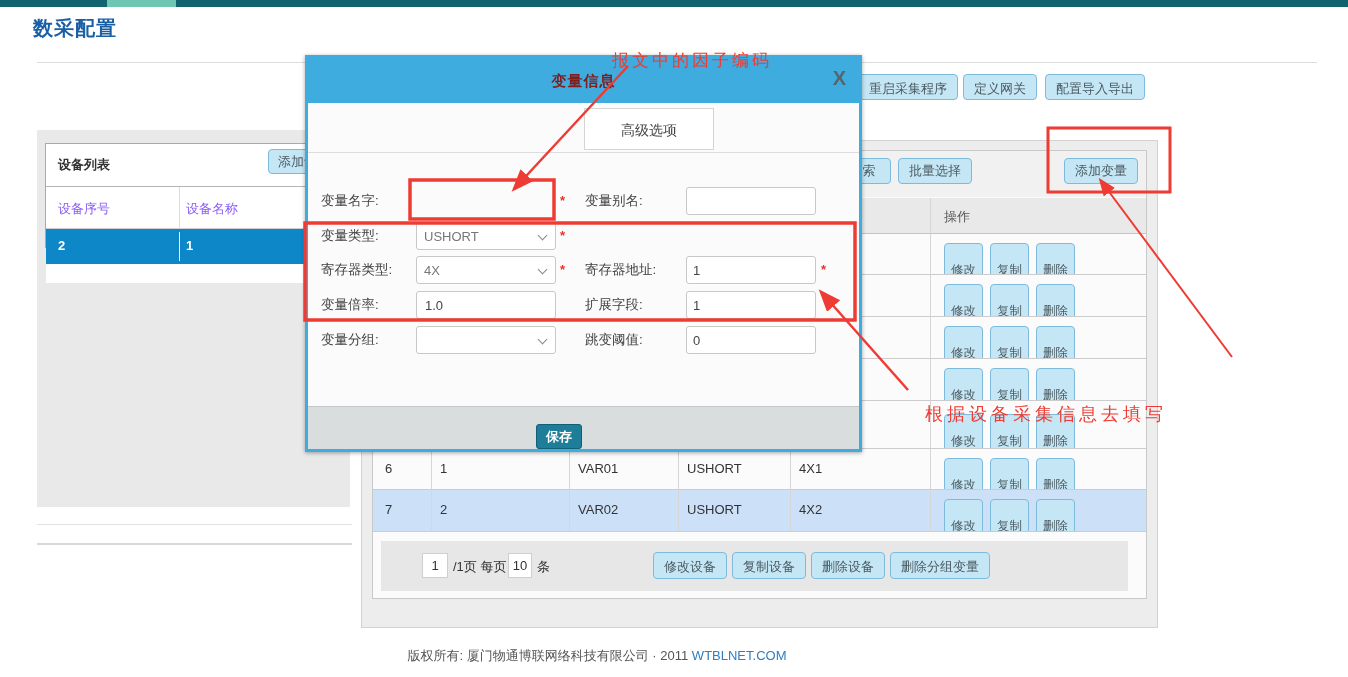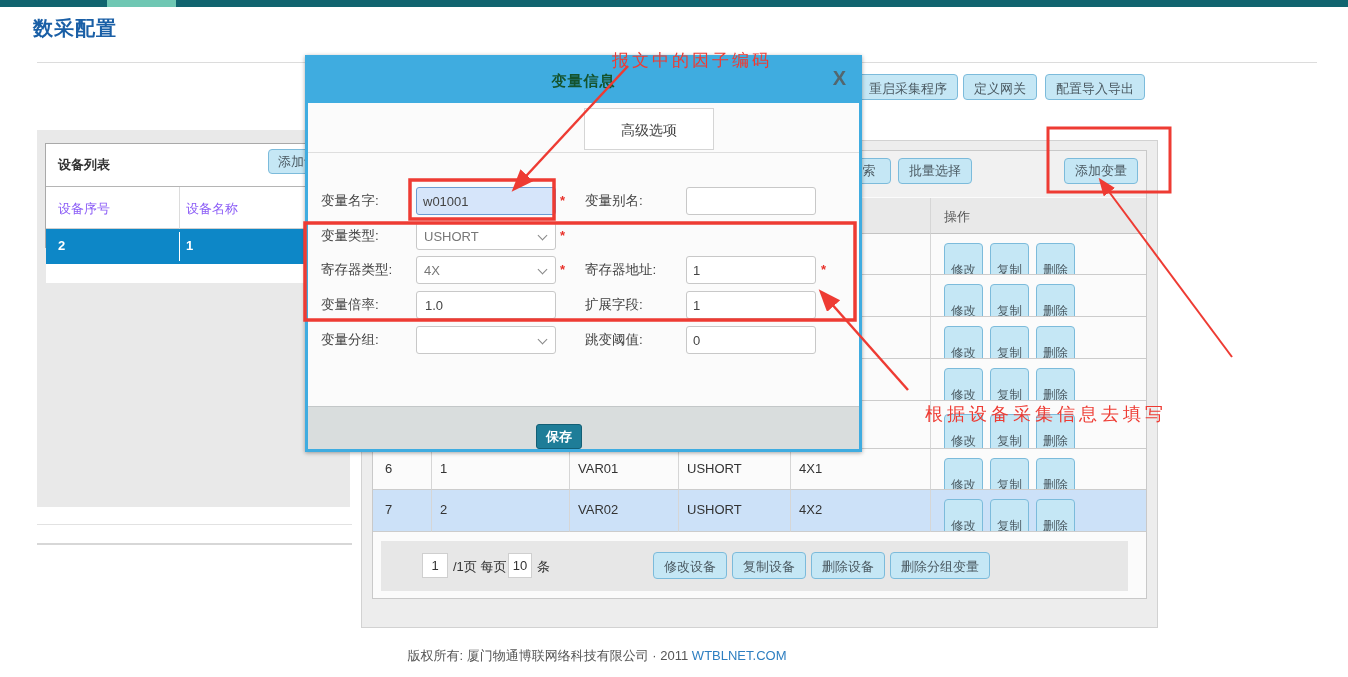--- a/index.html
+++ b/index.html
@@ -66,21 +66,21 @@
   #pg-btns { position:absolute; left:259px; top:11px;padding-left:13px; }
   #pg-btns .btn { margin-right:5px; height:27px; }
 
   #footer { left:0; top:647px; width:1194px; text-align:center; font-size:13px; color:#555; z-index:1; }
   #footer a { color:#2e7fc1; text-decoration:none; }
 
   
   #modal { left:305px; top:55px; width:557px; height:397px; border:3px solid #3face0; background:#fbfbfb;
            box-shadow:0 1px 4px rgba(0,0,0,.35); z-index:50; }
   #modal-header { left:0; top:0; width:551px; height:45px; background:#3face0; }
-  #modal-title { width:100%; text-align:center; top:14px; color:#14532d; font-weight:bold; font-size:15px; letter-spacing:1px; }
+  #modal-title { width:100%; text-align:center; top:14px; color:#7f1d1d; font-weight:bold; font-size:15px; letter-spacing:1px; }
   #modal-close { right:13px; top:9px; font-size:20px; font-weight:bold; color:#53666e; cursor:pointer; font-family:"Liberation Sans",sans-serif; }
   #tabs-line { left:0; top:94px; width:551px; height:1px; background:#dedede; }
   .tab { text-align:center; font-size:14px; color:#444; cursor:pointer; }
   #tab-general { left:144px; top:54px; width:132px; height:38px; background:#ededed; border:1px solid #d0d0d0; border-bottom:none; line-height:38px; }
   #tab-advanced { left:276px; top:50px; width:130px; height:42px; background:#fff; border:1px solid #d5d5d5; line-height:42px; }
 
   .f-label { position:absolute; font-size:13.5px; color:#444; }
   .f-input { position:absolute; height:28px; border:1px solid #c8c8c8; border-radius:3px; background:#fff;
              font-size:13px; color:#444; padding:0 6px; font-family:"Liberation Sans",sans-serif; }
   .f-select { position:absolute; height:28px; width:140px; border:1px solid #c8c8c8; border-radius:3px; background:#fff;
@@ -240,21 +240,20 @@
 
 <div id="modal" class="abs">
   <div id="modal-header" class="abs">
     <div id="modal-title" class="abs">变量信息</div>
     <div id="modal-close" class="abs">X</div>
   </div>
   <div id="tabs-line" class="abs"></div>
   <div id="tab-advanced" class="abs tab">高级选项</div>
 
   <span class="f-label" style="left:13px; top:134px;">变量名字:</span>
-  <input id="inp-name" class="f-input" style="left: 108px; top: 129px; width: 140px;" value="w01001">
   <span class="req" style="left:252px; top:135px;">*</span>
   <span class="f-label" style="left:277px; top:134px;">变量别名:</span>
   <input class="f-input" style="left: 378px; top: 129px; width: 130px;" value="">
 
   <span class="f-label" style="left:13px; top:169px;">变量类型:</span>
   <div class="f-select" style="left:108px; top:164px;">
     <span>USHORT</span>
     <span class="chev"></span>
   </div>
   <span class="req" style="left:252px; top:170px;">*</span>

